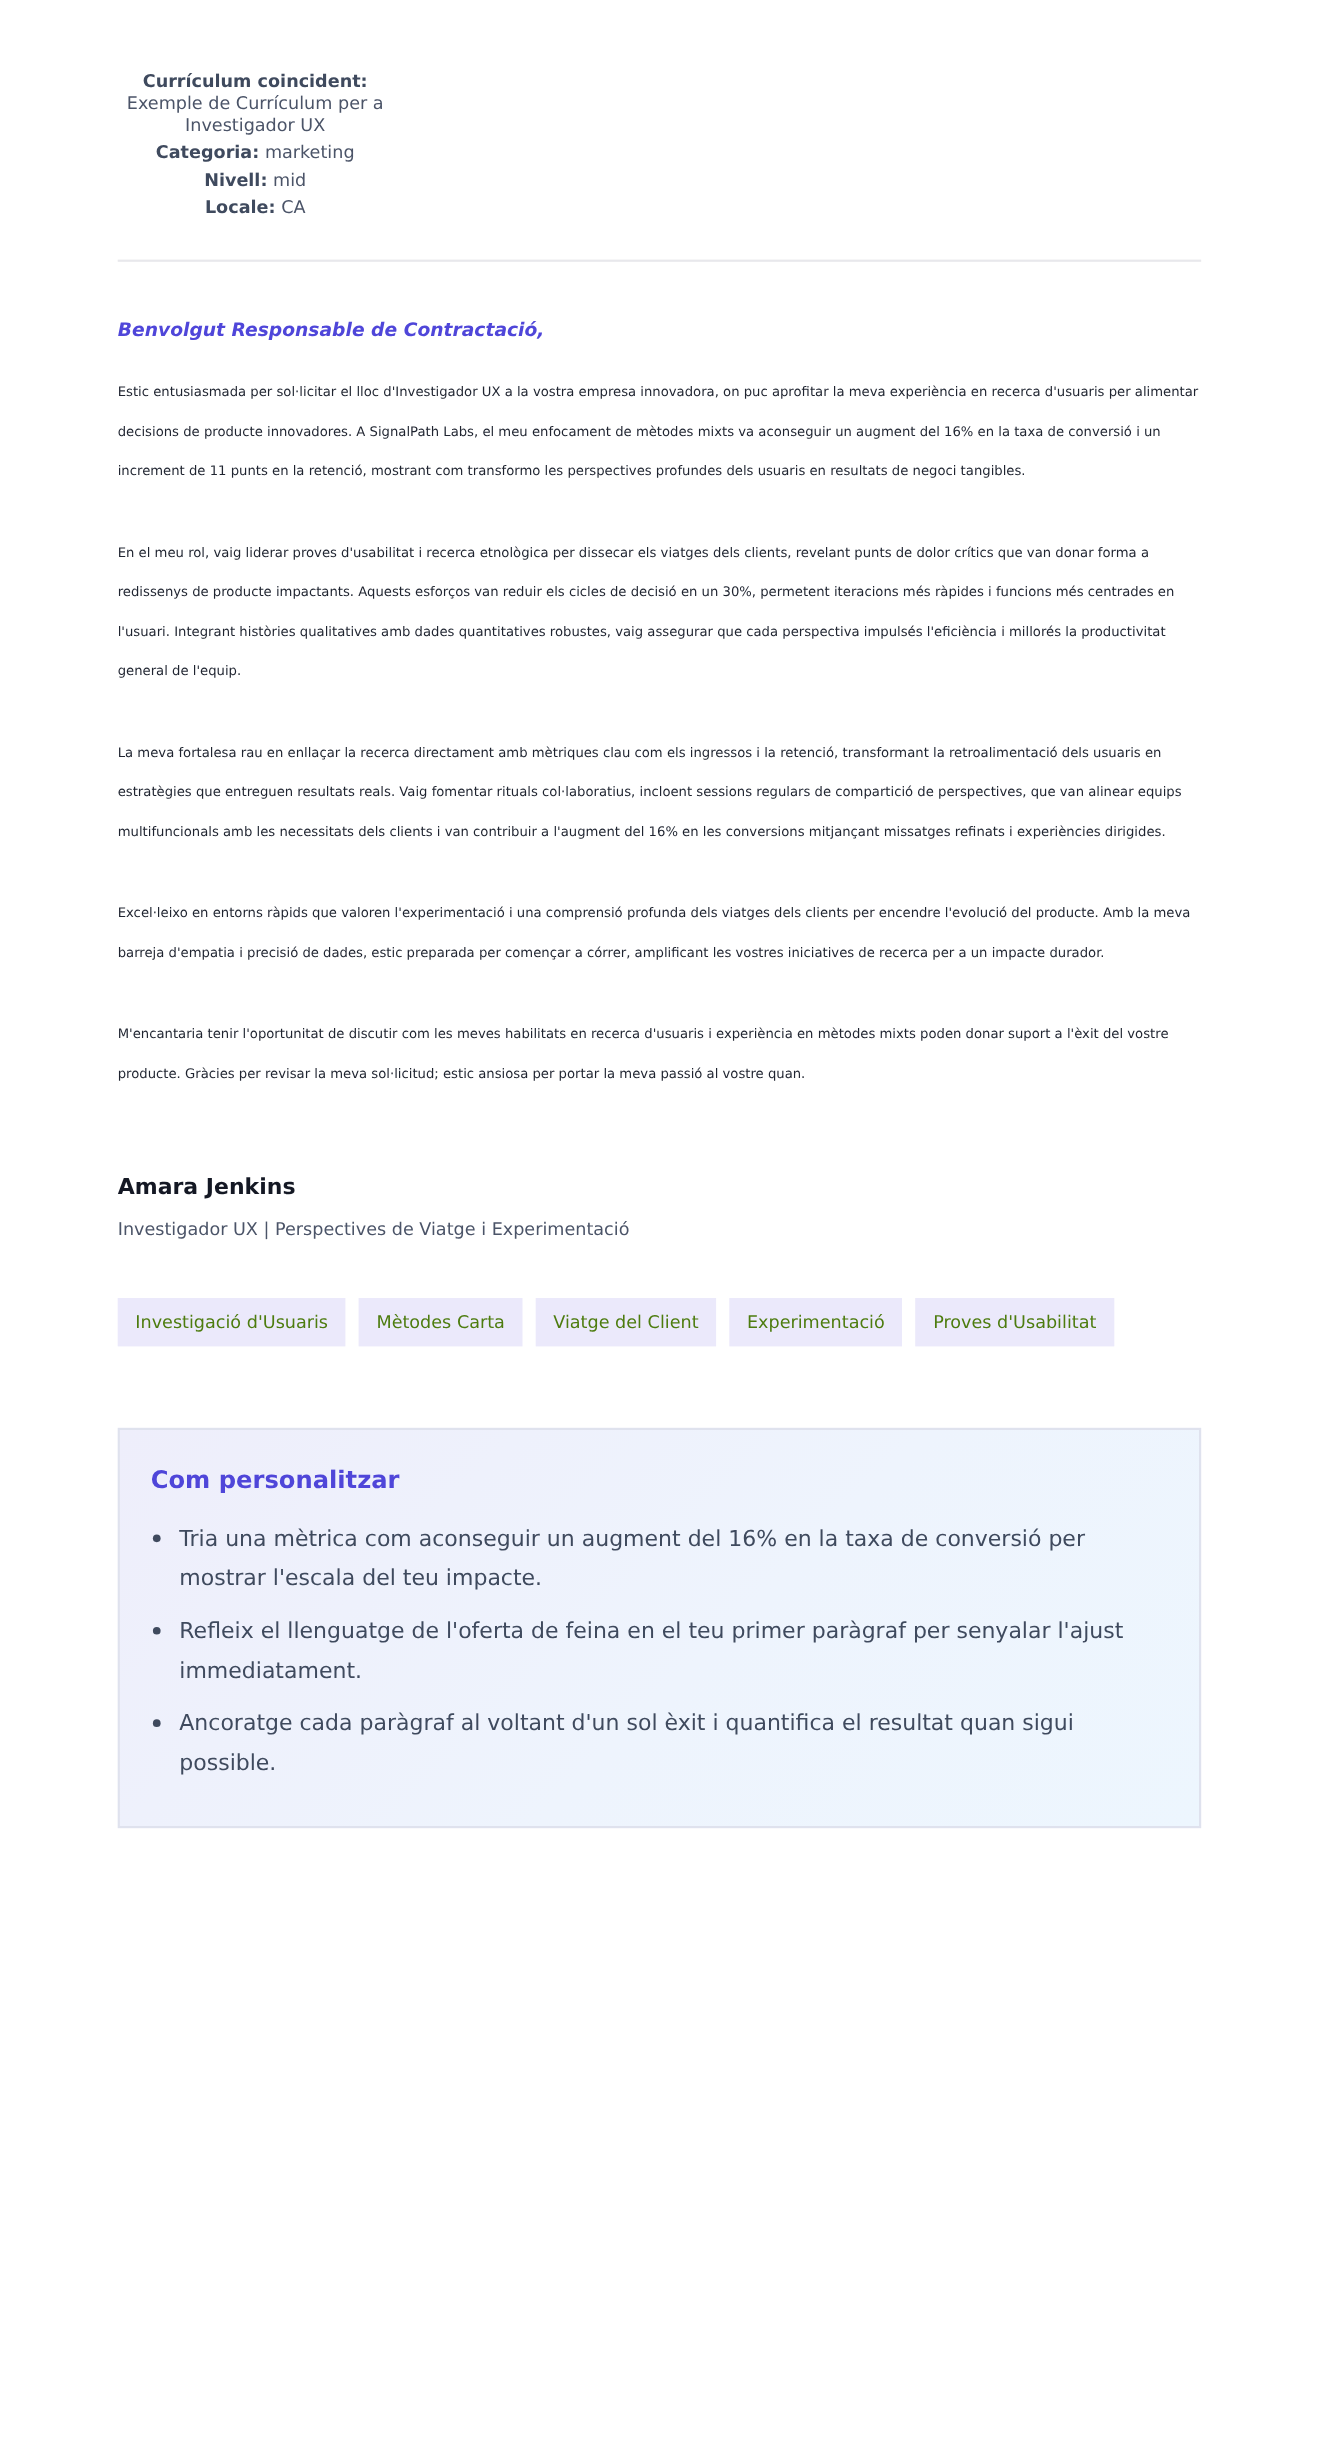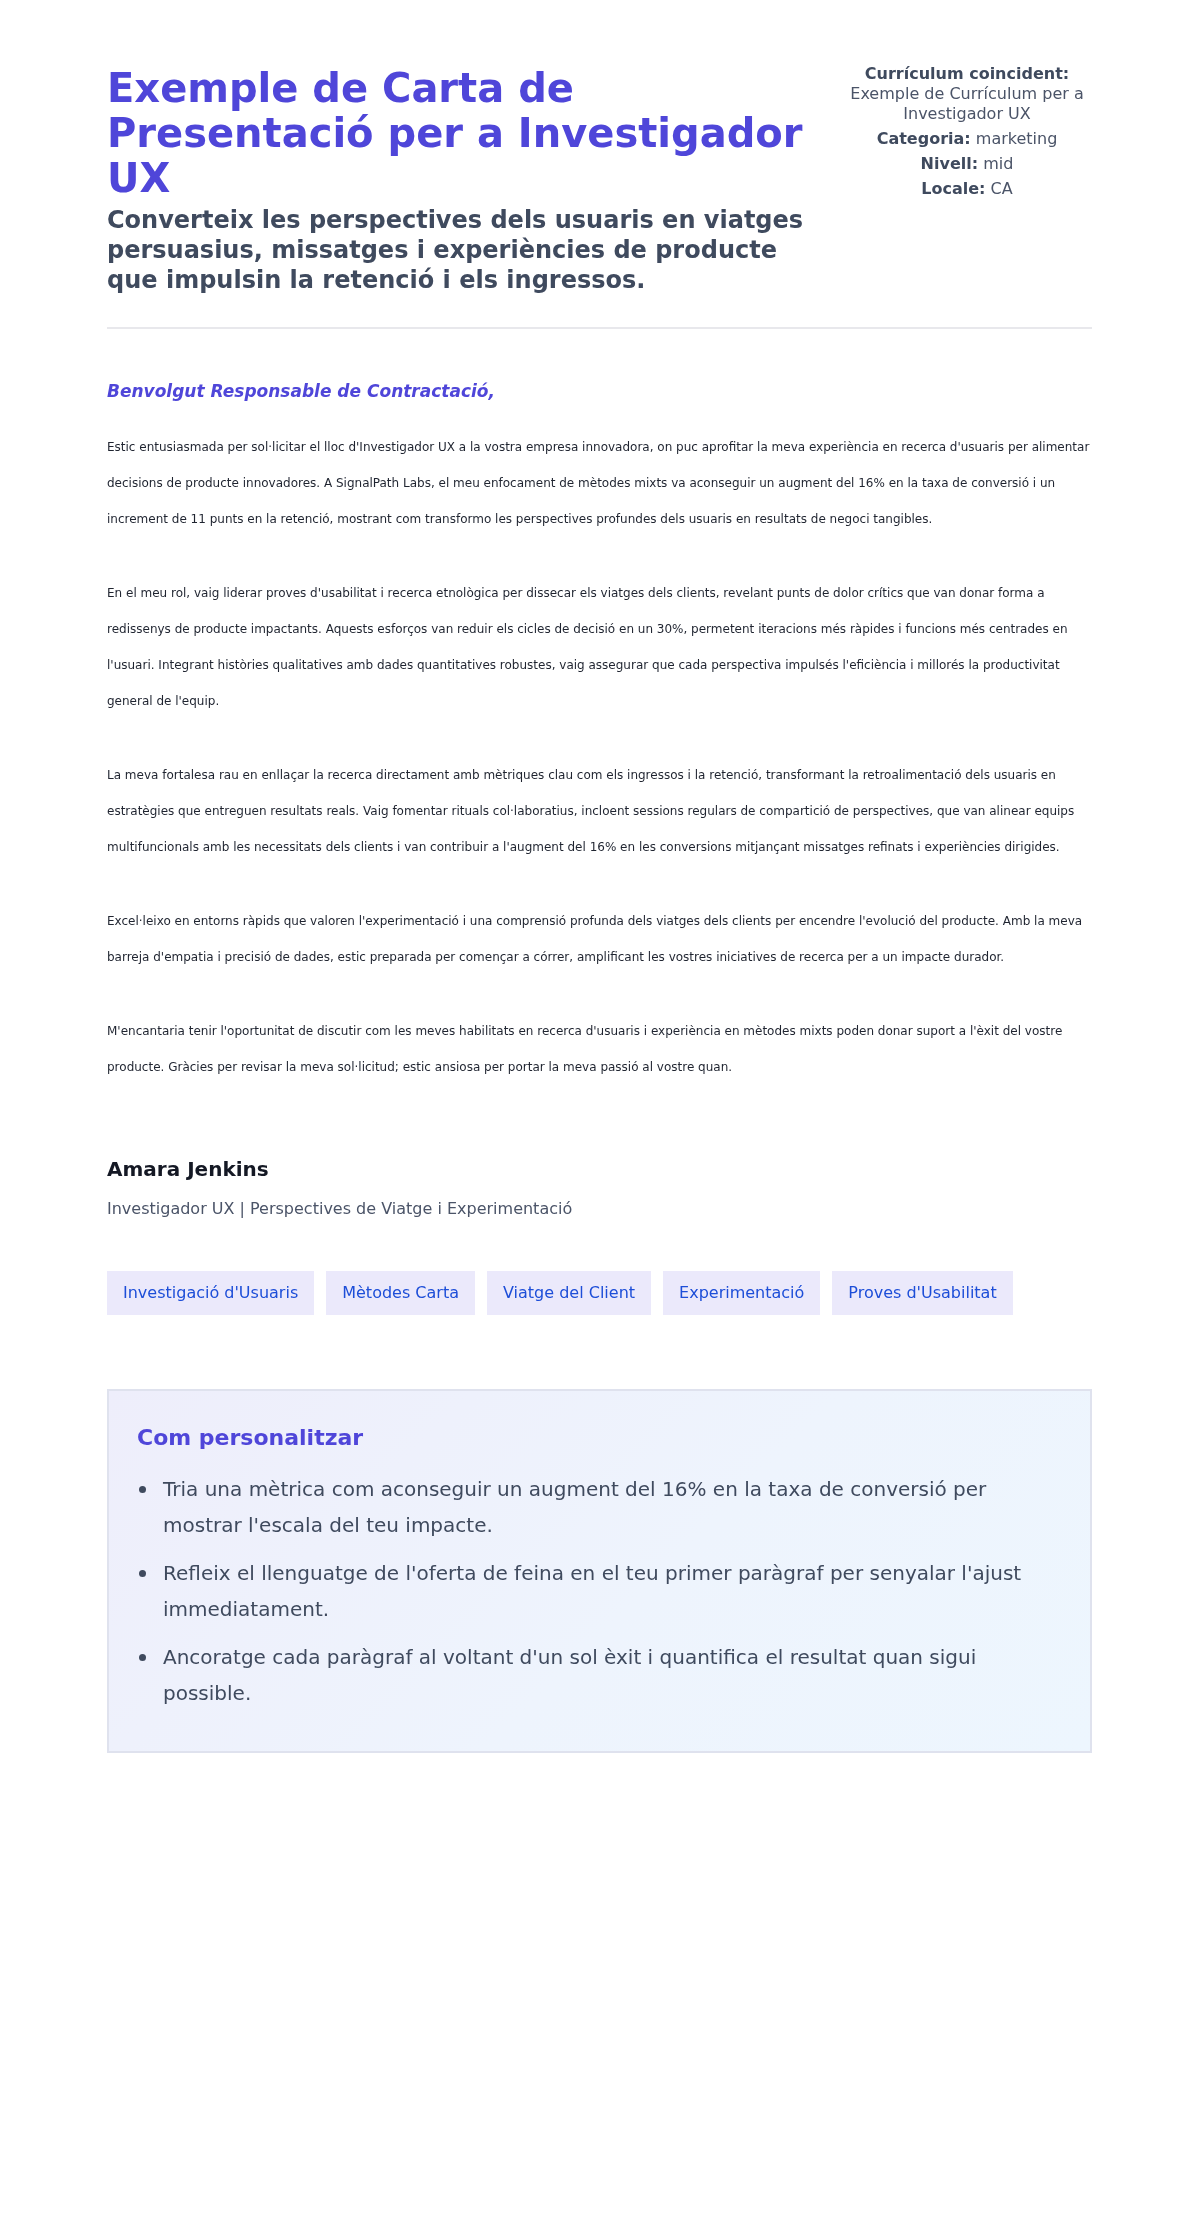--- a/index.html
+++ b/index.html
@@ -78,21 +78,21 @@
   }
 
   .tags {
     display: flex;
     flex-wrap: wrap;
     gap: 12px;
     margin-top: 48px;
   }
   .tag {
     background: #ebe9fb;
-    color: #1d4ed8;
+    color: #4d7c0f;
     font-size: 16px;
     line-height: 20px;
     padding: 12px 16px;
     border: none;
     font-family: "DejaVu Sans", sans-serif;
     cursor: pointer;
   }
 
   .tips {
     margin-top: 74px;
@@ -128,24 +128,20 @@
     border-radius: 50%;
     background: #3f4a5e;
   }
 </style>
 </head>
 <body>
 
 <div class="page">
 
   <header class="header">
-    <div class="header-left">
-      <h1 class="title">Exemple de Carta de Presentació per a Investigador UX</h1>
-      <h2 class="subtitle">Converteix les perspectives dels usuaris en viatges persuasius, missatges i experiències de producte que impulsin la retenció i els ingressos.</h2>
-    </div>
     <div class="meta">
       <div class="row first">
         <b>Currículum coincident:</b>
         <span class="val-block">Exemple de Currículum per a Investigador UX</span>
       </div>
       <div class="row">
         <b>Categoria:</b>
         <span>marketing</span>
       </div>
       <div class="row">

